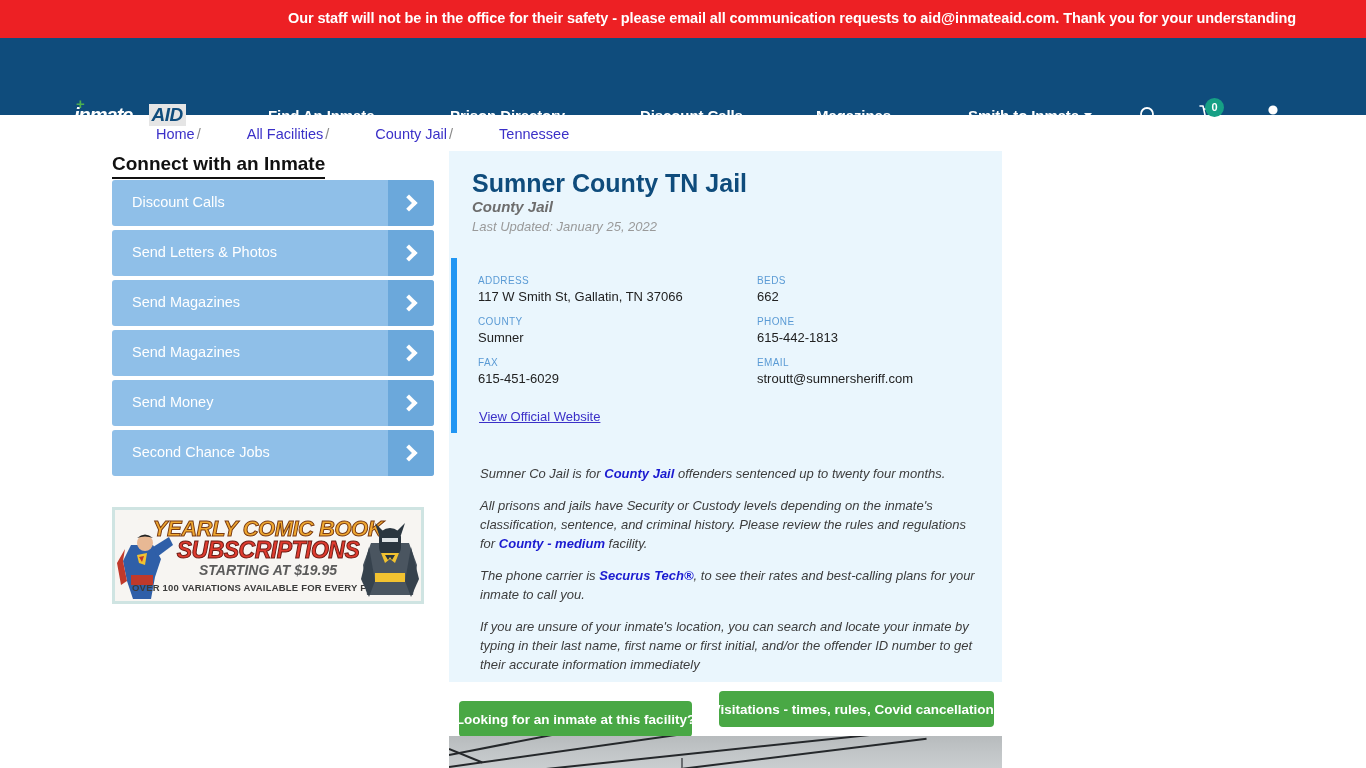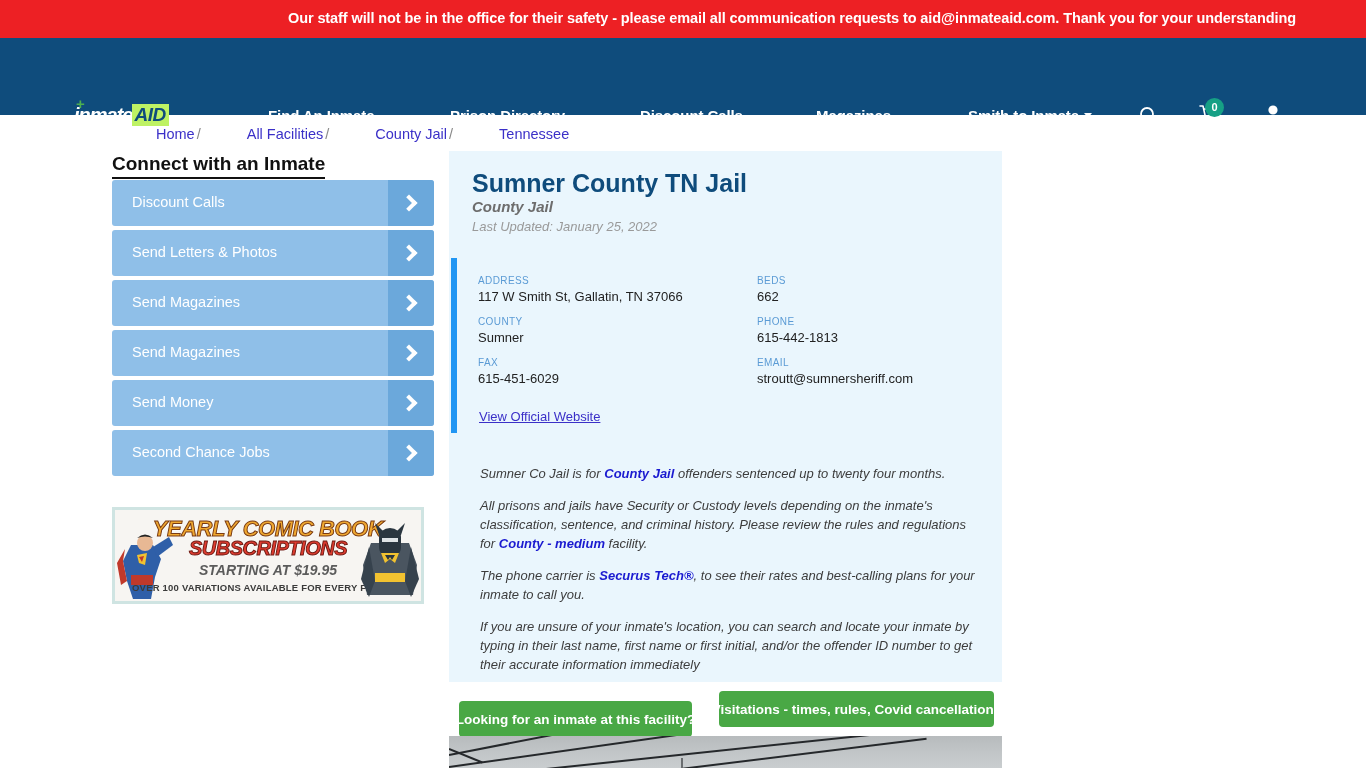--- a/index.html
+++ b/index.html
@@ -42,29 +42,29 @@
   }
   .logo-inmate {
     color: #ffffff;
     font-size: 20px;
     font-weight: bold;
     font-style: italic;
     letter-spacing: -1px;
     line-height: 20px;
   }
   .logo-aid-box {
-    background: #bef264;
+    background: #e5e5e5;
     color: #0f4c7c;
     font-size: 19px;
     font-weight: bold;
     font-style: italic;
     letter-spacing: -0.5px;
     line-height: 19px;
     padding: 1px 3px 2px 2px;
-    margin-left: 0;
+    margin-left: 17px;
     position: relative;
   }
   .logo-plus {
     position: absolute;
     left: 76px; top: 58px;
     color: #4caf50;
     font-size: 15px;
     font-weight: bold;
     line-height: 15px;
   }
@@ -173,21 +173,21 @@
     font-size: 22px; font-weight: bold; font-style: italic;
     letter-spacing: -0.5px;
     white-space: nowrap;
     color: #f0a830;
     -webkit-text-stroke: 1px #7a3b12;
     text-shadow: 1px 1px 0 #ffffff;
   }
   .ad-l2 {
     position: absolute; left: 50%; top: 27px;
     transform: translateX(-50%);
-    font-size: 20px; font-weight: bold; font-style: italic;
+    font-size: 23px; font-weight: bold; font-style: italic;
     letter-spacing: -0.5px;
     white-space: nowrap;
     color: #e03b2f;
     -webkit-text-stroke: 1px #6d1a12;
     text-shadow: 1px 1px 0 #ffffff;
   }
   .ad-l3 {
     position: absolute; left: 50%; top: 52px;
     transform: translateX(-50%);
     font-size: 14px; font-weight: bold; font-style: italic;

